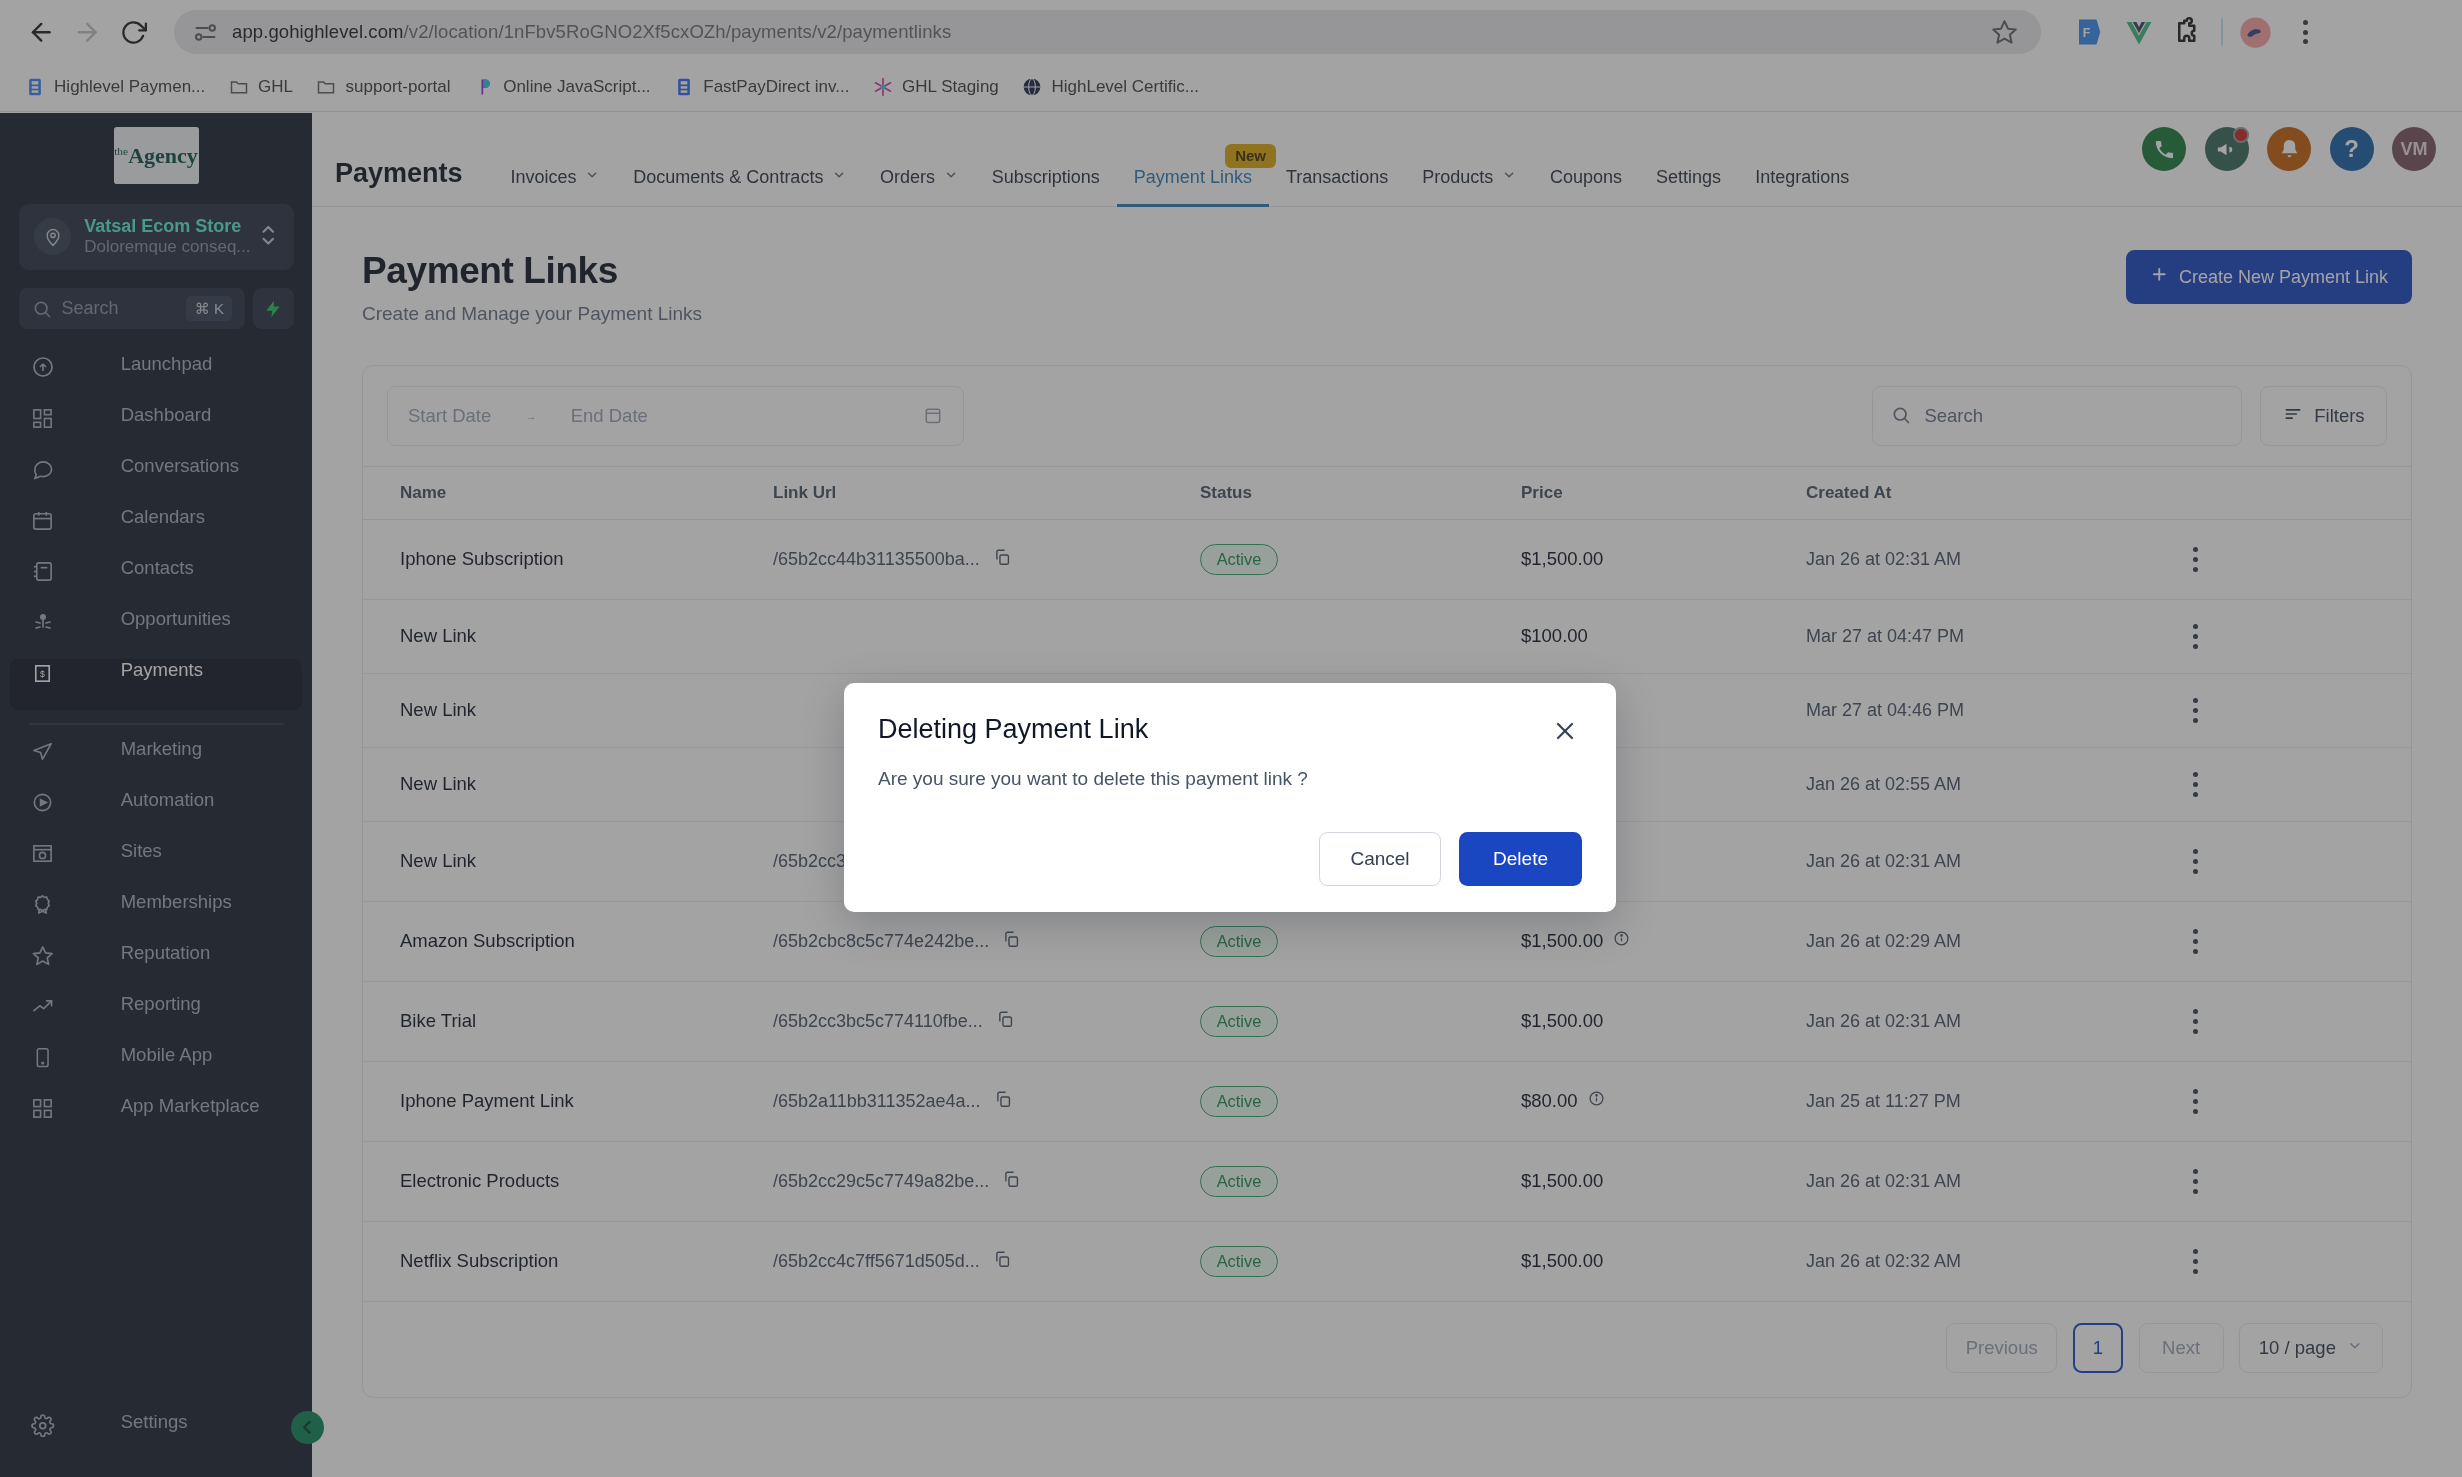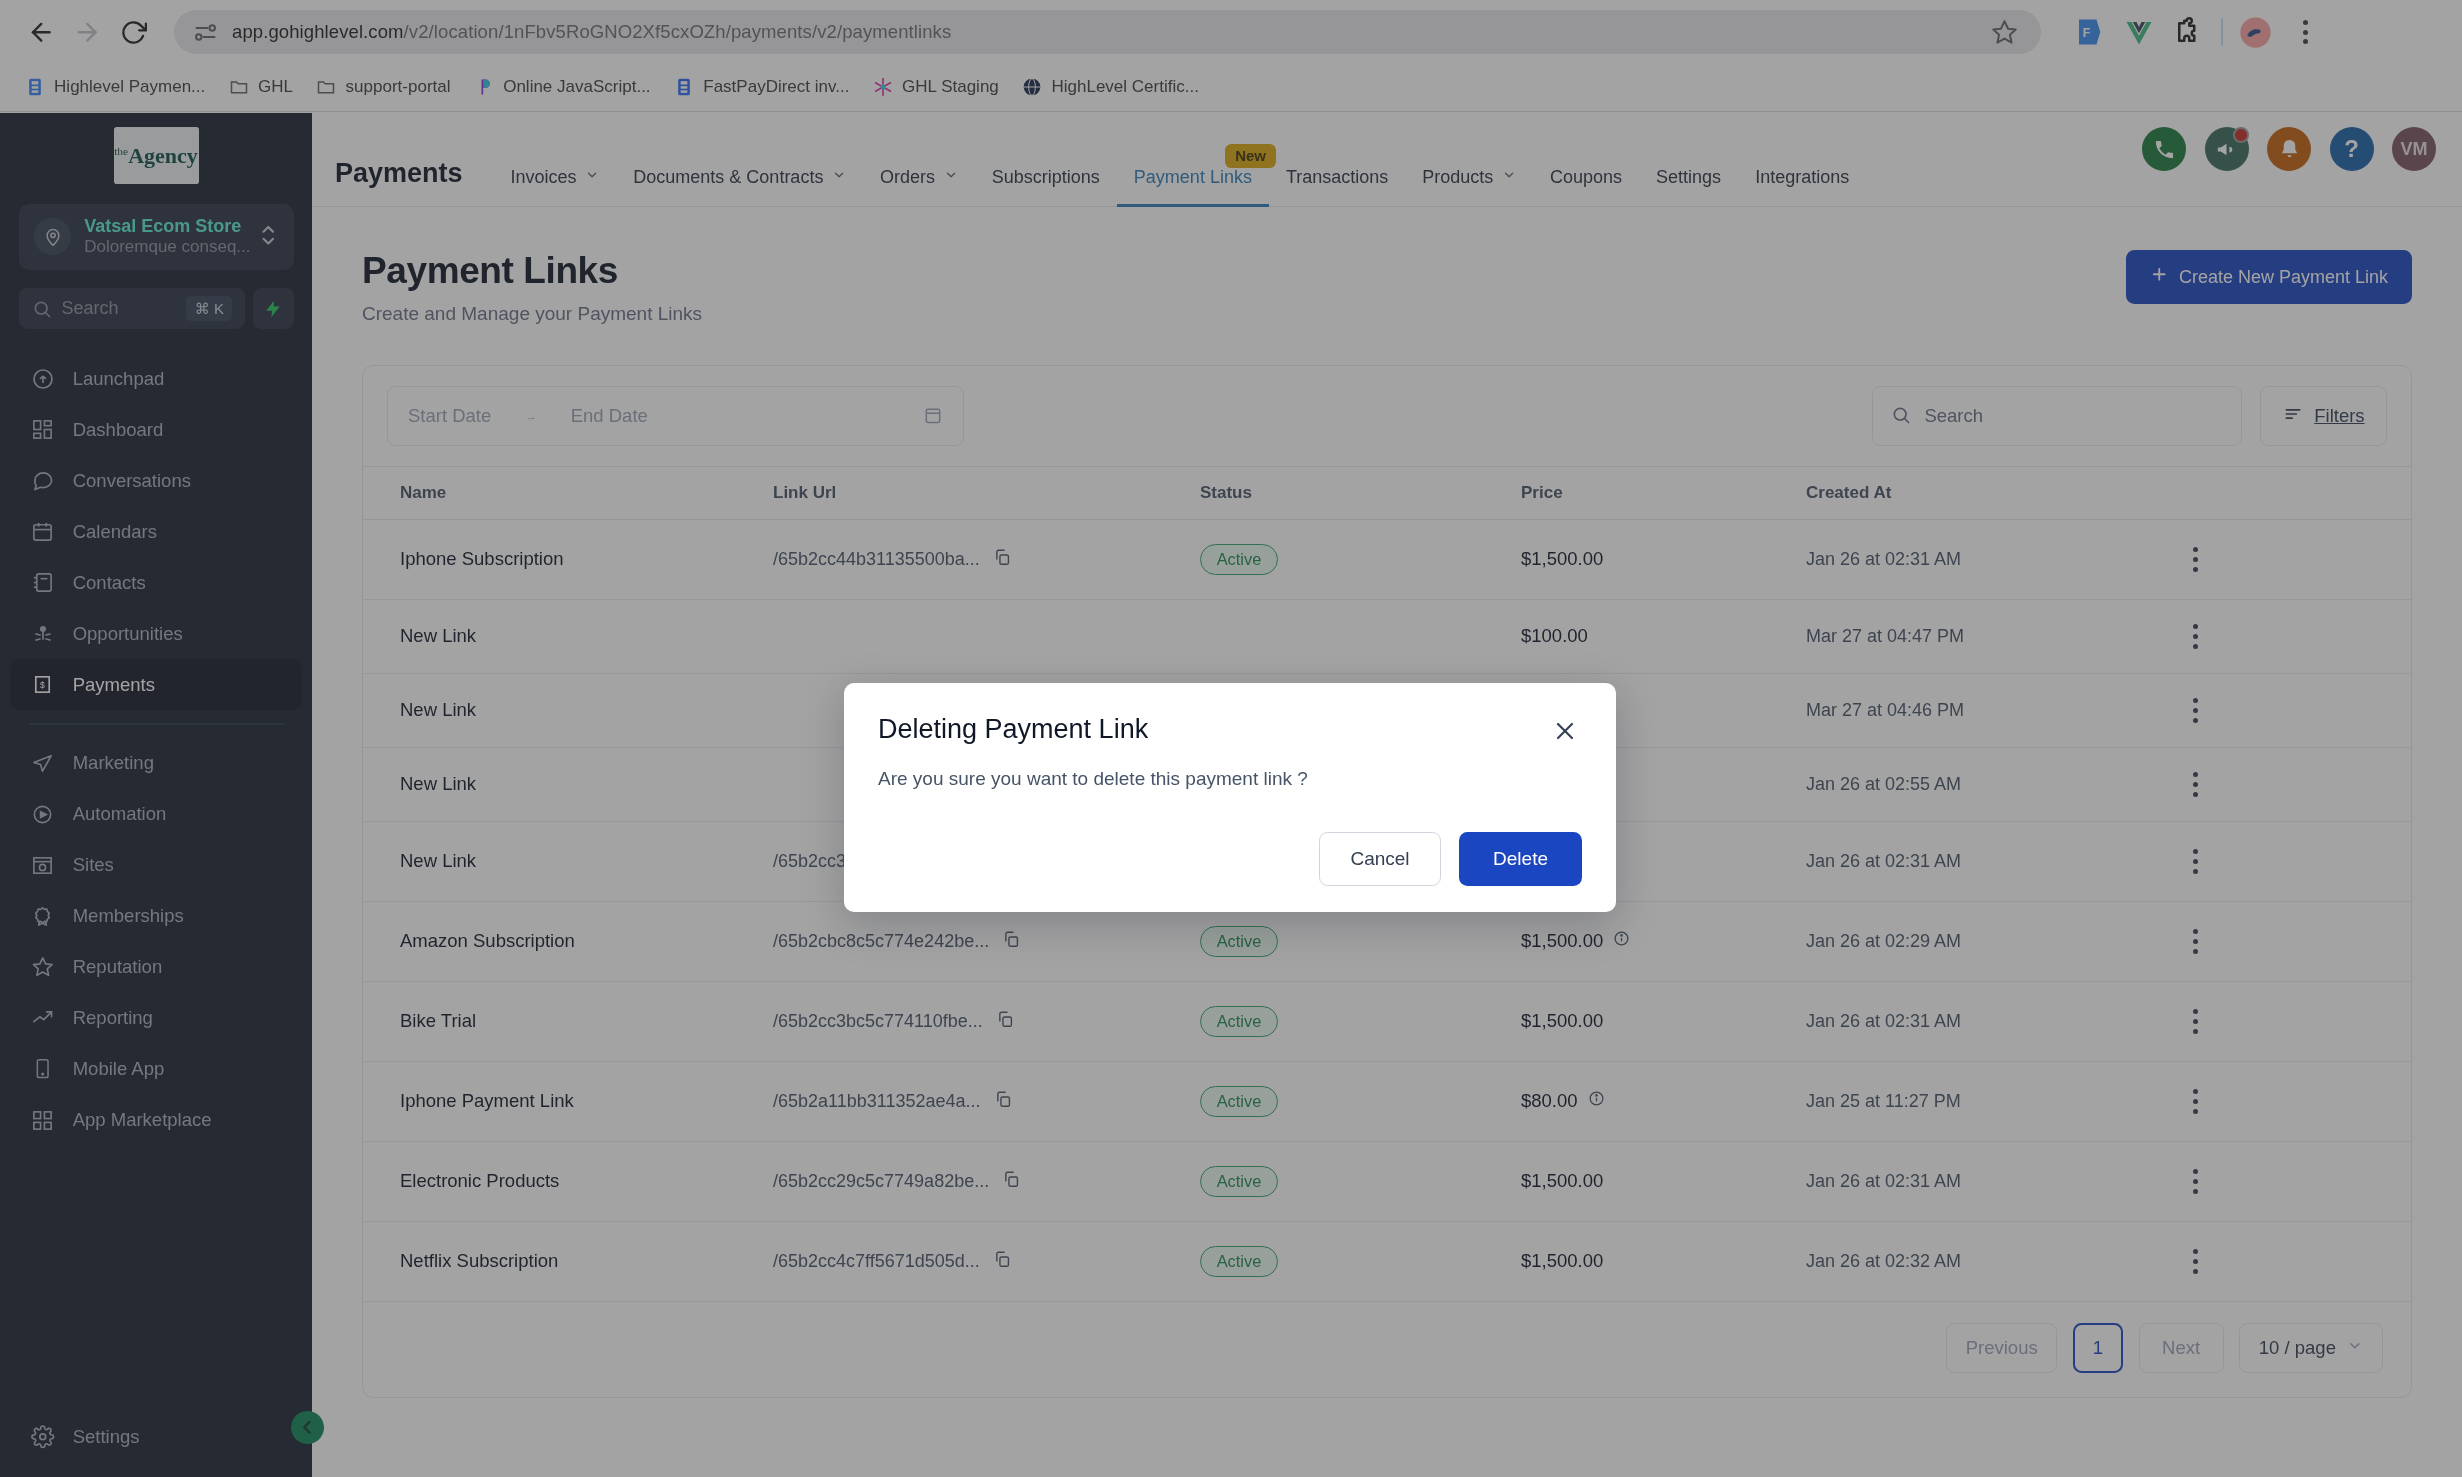--- a/index.html
+++ b/index.html
@@ -98,22 +98,22 @@
     margin-left: auto; background: #39435a; border-radius: 5px; padding: 3.6px 8.5px;
     font-size: 15px; color: #cfd4dd;
   }
   .bolt-box {
     width: 41px; height: 41px; background: #2b3445; border-radius: 8.5px;
     display:flex; align-items:center; justify-content:center; cursor:pointer; flex:0 0 auto;
   }
 
   .nav { margin-top: 24px; flex: 1 1 auto; overflow: hidden; }
   .nav-item {
-    height: 51px; display:flex; align-items:center; padding: 0 0 0 18.5px; cursor:pointer;
-    margin: 0 10px; border-radius: 8.5px;
+    height: 51px; display:flex; align-items:flex-start; padding: 0 0 0 18.5px; cursor:pointer;
+    margin: 0 10px; border-radius: 8.5px; gap: 48px;
   }
   .nav-item.active { background: #141b28; }
   .nav-ico { width: 28.5px; height: 28.5px; flex:0 0 auto; display:flex; align-items:center; justify-content:center; }
   .nav-label { font-size: 18.5px; color: #a9b0bc; margin-left: 15.7px; white-space: nowrap; }
   .nav-item.active .nav-label { color: #ffffff; }
   .nav-sep { height: 1.4px; background: #2d3748; margin: 13px 28.5px; }
 
   .sidebar-bottom { padding-bottom: 15.7px; }
   .collapse-btn {
     position: absolute; left: 291px; bottom: 34px; width: 33px; height: 33px;
@@ -188,21 +188,21 @@
   .dr-arrow { margin: 0 34px; color: #98a2b3; }
   .dr-cal { margin-left: auto; }
   .search-inp {
     margin-left: auto; width: 370px; height: 60px; border: 1.4px solid #e4e7ec; border-radius: 8.5px;
     display:flex; align-items:center; padding: 0 18.5px; cursor: text;
   }
   .search-inp-ph { font-size: 18.5px; color: #667085; margin-left: 13px; }
   .filters-btn {
     margin-left: 18.5px; height: 60px; border: 1.4px solid #e4e7ec; border-radius: 8.5px;
     display:flex; align-items:center; gap: 11.4px; padding: 0 21.4px; cursor:pointer;
-    font-size: 18.5px; color: #344054; background: #fff; font-family: inherit; text-decoration: underline;
+    font-size: 18.5px; color: #344054; background: #fff; font-family: inherit;
   }
 
   table { width: 100%; border-collapse: collapse; }
   thead th {
     text-align: left; font-size: 17px; font-weight: 600; color: #475467;
     padding: 15.7px 0 15.7px 0; border-top: 1.4px solid #e4e7ec; border-bottom: 1.4px solid #e4e7ec;
     background: #fff;
   }
   .c-name { width: 410px; padding-left: 37px !important; }
   .c-url  { width: 427px; }

